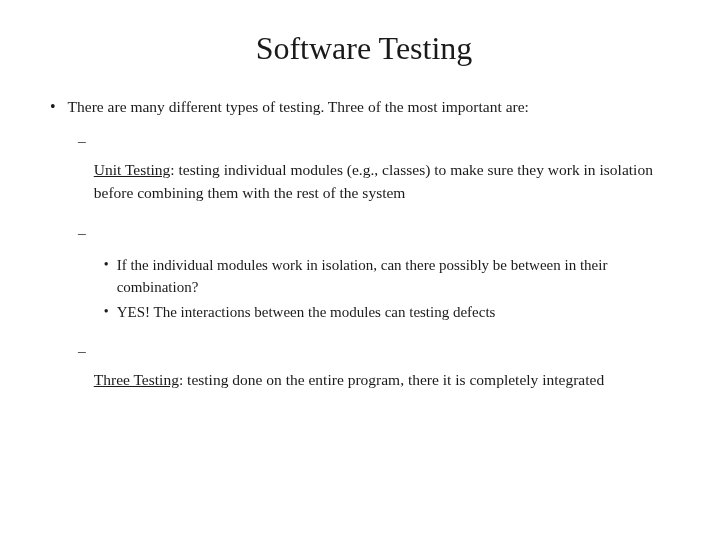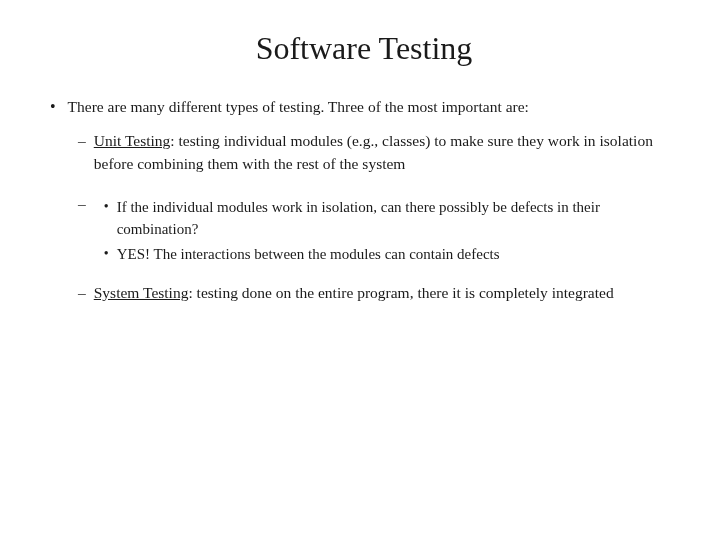--- a/index.html
+++ b/index.html
@@ -74,20 +74,21 @@
 
     .dash {
       flex-shrink: 0;
       font-size: 15.5px;
       line-height: 1.5;
     }
 
     .sub-content {
       font-size: 15.5px;
       line-height: 1.5;
+      margin-top: 29px;
     }
 
     .sub-content u {
       text-decoration: underline;
     }
 
     .nested-bullets {
       margin-top: 4px;
       margin-left: 10px;
       display: flex;
@@ -132,32 +133,32 @@
           <u>Unit Testing</u><span>: testing individual modules (e.g., classes) to make sure they work in isolation before combining them with the rest of the system</span>
         </span>
       </div>
 
       <div class="sub-item">
         <span class="dash">–</span>
         <div class="sub-content">
           <div class="nested-bullets">
             <div class="nested-item">
               <span class="nested-bullet">•</span>
-              <span class="nested-text">If the individual modules work in isolation, can there possibly be defects in their combination?</span>
+              <span class="nested-text">If the individual modules work in isolation, can there possibly be between in their combination?</span>
             </div>
             <div class="nested-item">
               <span class="nested-bullet">•</span>
-              <span class="nested-text">YES!  The interactions between the modules can contain defects</span>
+              <span class="nested-text">YES!  The interactions between the modules can testing defects</span>
             </div>
           </div>
         </div>
       </div>
 
       <div class="sub-item">
         <span class="dash">–</span>
         <span class="sub-content">
-          <u>System Testing</u><span>: testing done on the entire program, there it is completely integrated</span>
+          <u>Three Testing</u><span>: testing done on the entire program, there it is completely integrated</span>
         </span>
       </div>
 
     </div>
   </div>
 </div>
 
 </body></html>

